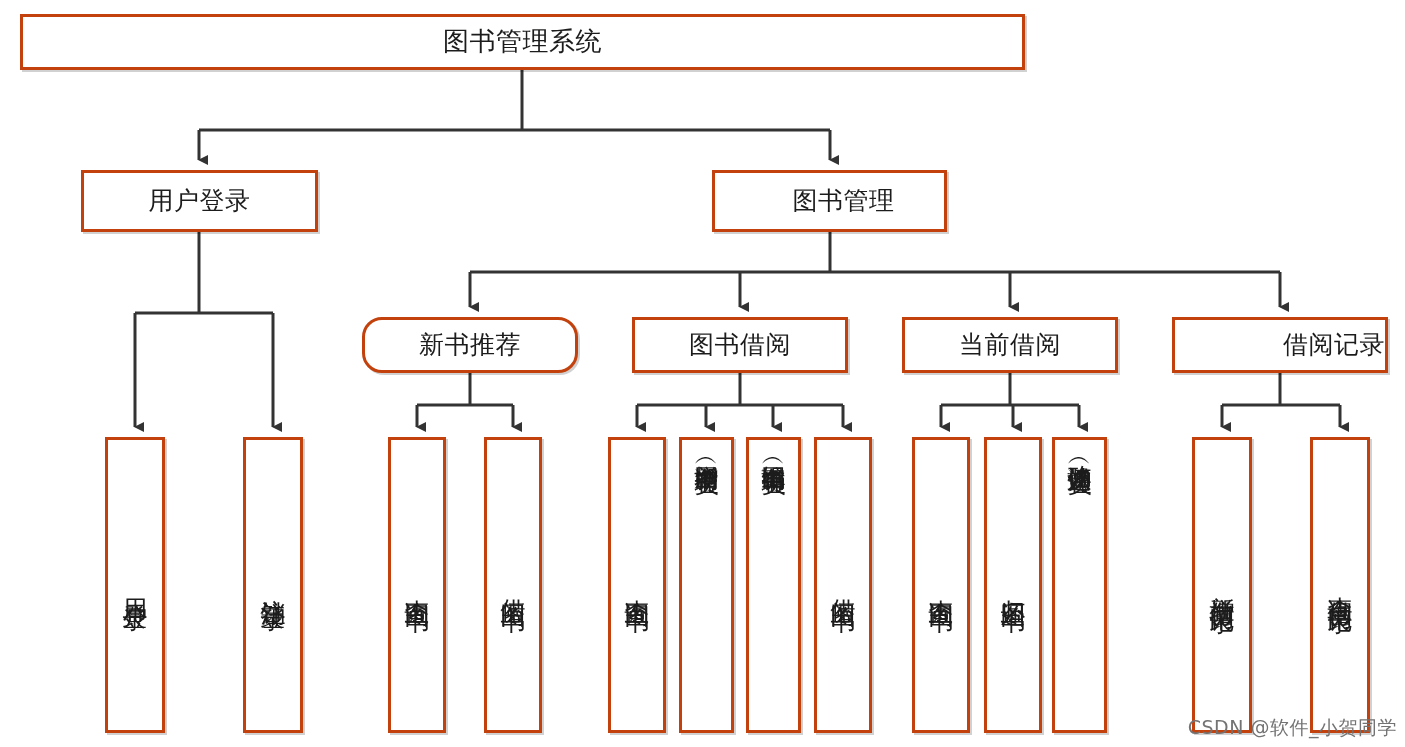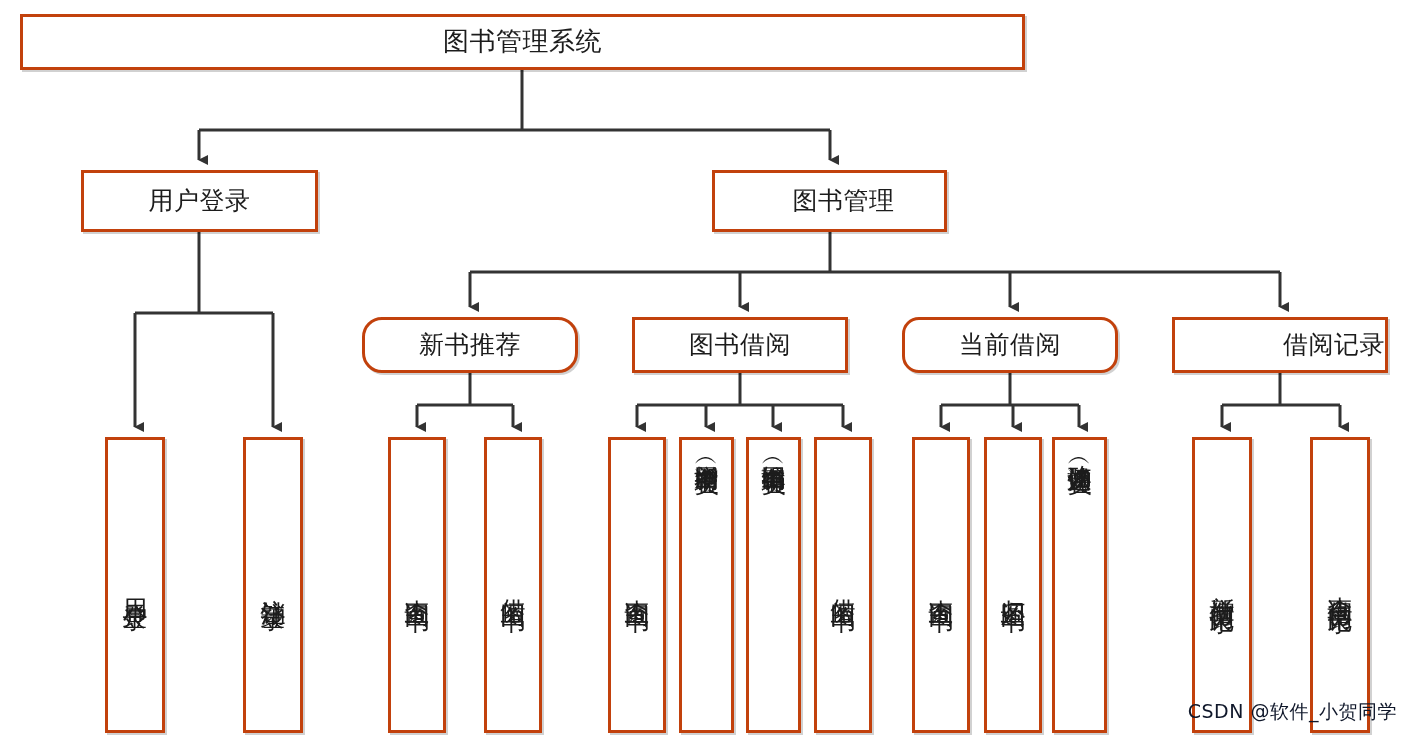--- a/index.html
+++ b/index.html
@@ -62,23 +62,23 @@
     font-size: 24px;
     letter-spacing: 1px;
   }
   .node.vert.centered {
     align-items: center;
     padding-top: 0;
   }
   #watermark {
     position: absolute;
     right: 8px;
-    bottom: 22px;
+    bottom: 6px;
     font-size: 19px;
-    color: #0f172a;
+    color: #737373;
     font-family: "DejaVu Sans", "Liberation Sans", sans-serif;
     letter-spacing: 0.5px;
     pointer-events: none;
     text-align: center;
   }
 </style>
 </head>
 <body>
 
 <div id="canvas">
@@ -143,21 +143,21 @@
   <div class="node horiz" style="left:712px;top:170px;width:235px;height:62px;padding-left:28px;">
     <span class="label">图书管理</span>
   </div>
 
   <div class="node horiz" style="left:362px;top:317px;width:216px;height:56px;border-radius:20px;">
     <span class="label">新书推荐</span>
   </div>
   <div class="node horiz" style="left:632px;top:317px;width:216px;height:56px;">
     <span class="label">图书借阅</span>
   </div>
-  <div class="node horiz" style="left:902px;top:317px;width:216px;height:56px;border-radius:17px;">
+  <div class="node horiz" style="left:902px;top:317px;width:216px;height:56px;">
     <span class="label">当前借阅</span>
   </div>
   <div class="node horiz" style="left:1172px;top:317px;width:216px;height:56px;justify-content:flex-end;">
     <span class="label">借阅记录</span>
   </div>
 
   <div class="node vert centered" style="left:105px;top:437px;width:60px;height:296px;">
     <span class="label">用户登录</span>
   </div>
   <div class="node vert centered" style="left:243px;top:437px;width:60px;height:296px;">

